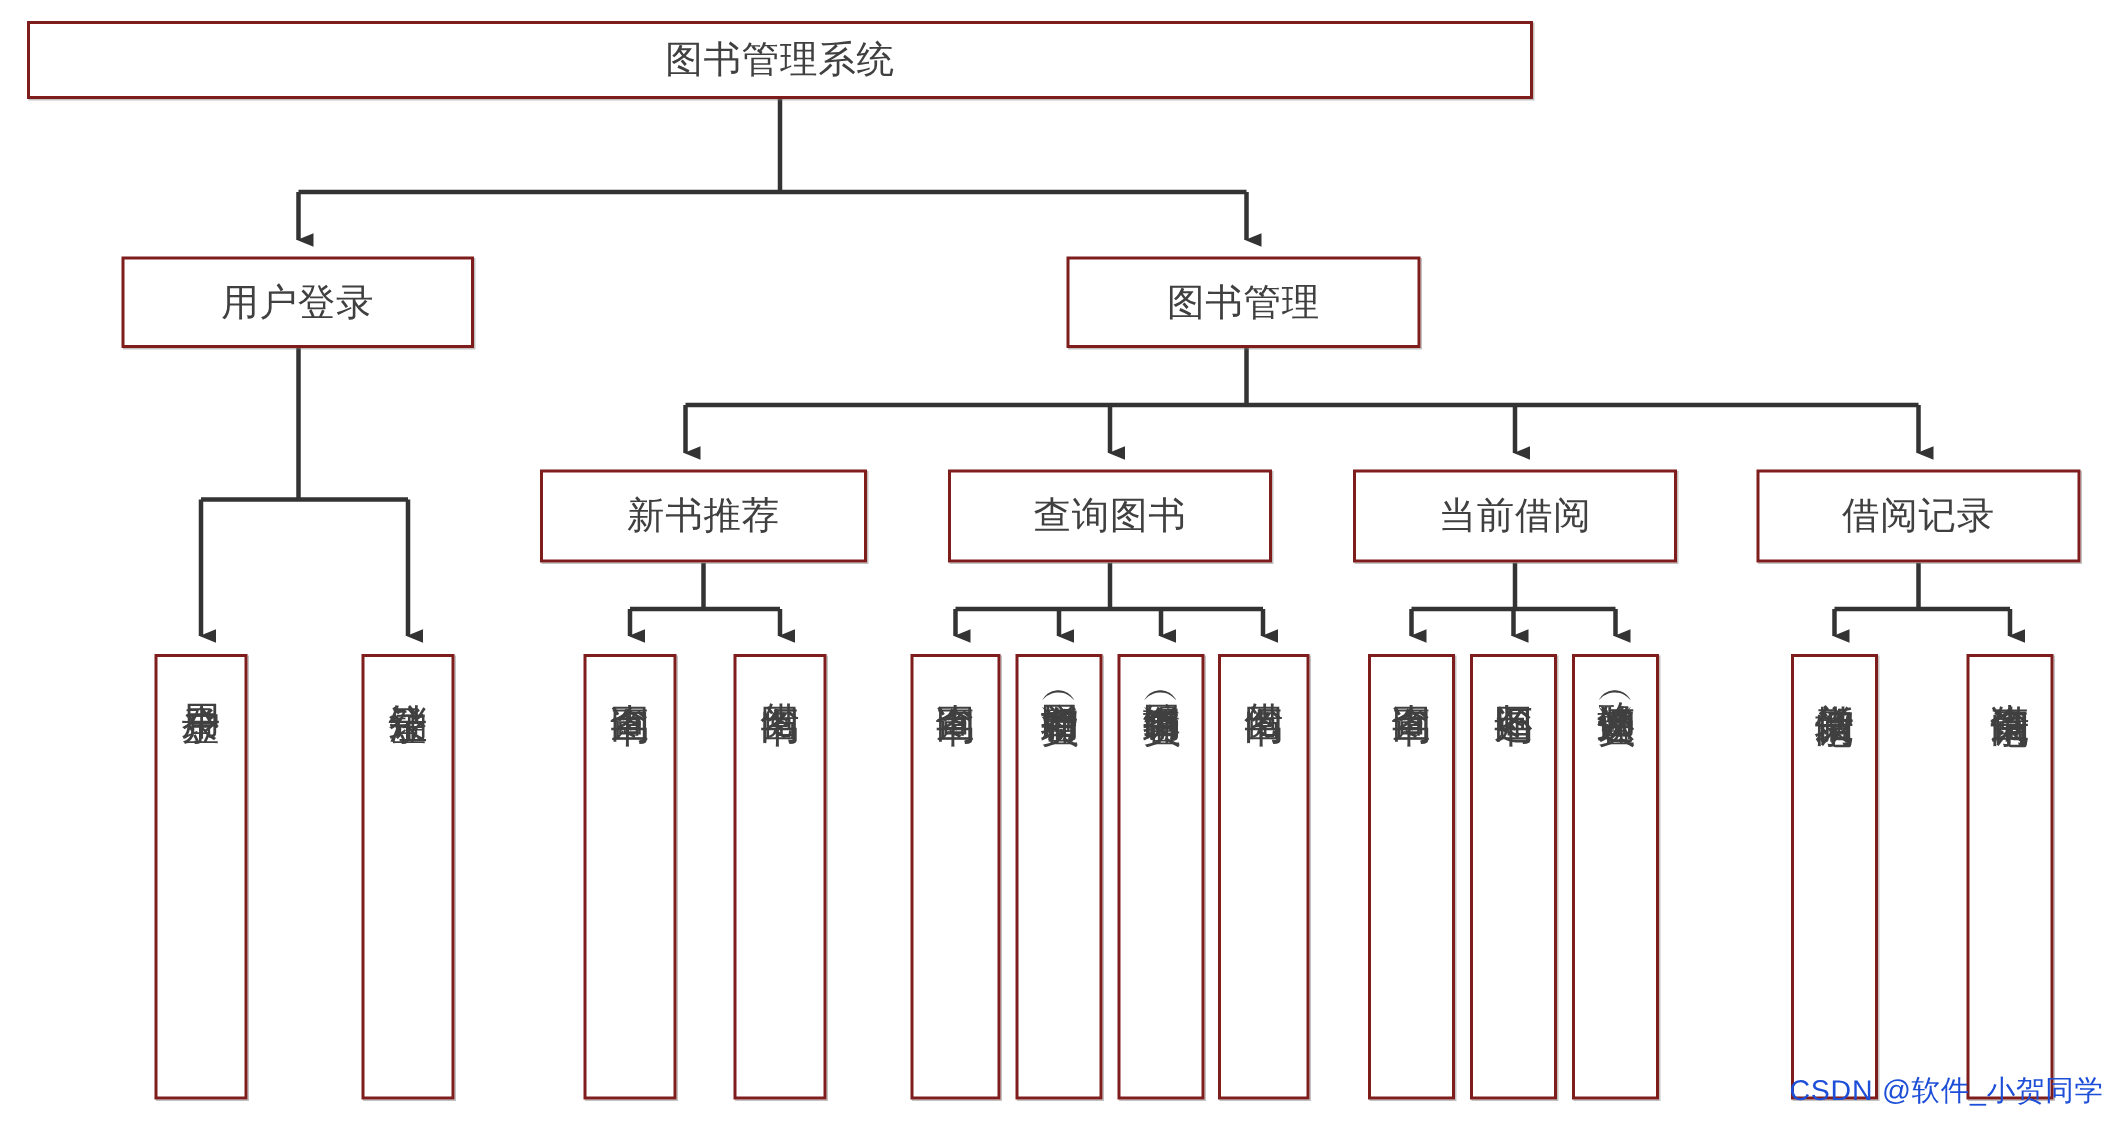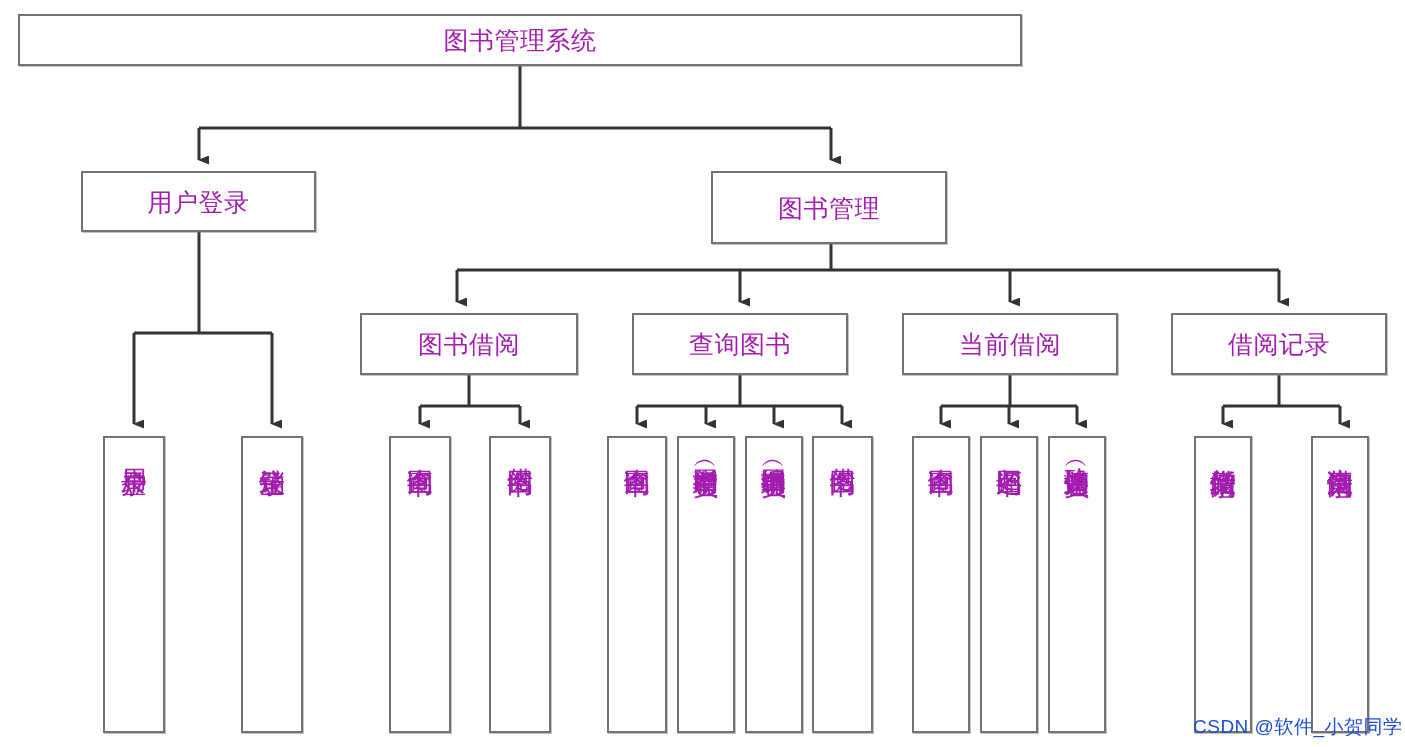--- a/index.html
+++ b/index.html
@@ -21,26 +21,26 @@
     position: absolute;
     left: 0;
     top: 0;
     width: 1405px;
     height: 747px;
     pointer-events: none;
   }
   .node {
     position: absolute;
     box-sizing: border-box;
-    border: 2px solid #737373;
+    border: 2px solid #7f1d1d;
     background: #ffffff;
     display: flex;
     align-items: center;
     justify-content: center;
-    color: #a21caf;
+    color: #404040;
     box-shadow: 1px 1px 0 rgba(120,120,120,0.45);
   }
   .node .lbl {
     display: block;
     text-align: center;
     line-height: 1.12;
     white-space: nowrap;
   }
   .node.horiz .lbl {
     font-size: 25px;
@@ -128,26 +128,26 @@
     </g>
   </svg>
 
   <div class="node root horiz" style="left:18px; top:14px; width:1004px; height:52px;">
     <span class="lbl">图书管理系统</span>
   </div>
 
   <div class="node horiz" style="left:81px; top:171px; width:235px; height:61px;">
     <span class="lbl">用户登录</span>
   </div>
-  <div class="node horiz" style="left:711px; top:171px; width:236px; height:73px;">
+  <div class="node horiz" style="left:711px; top:171px; width:236px; height:61px;">
     <span class="lbl">图书管理</span>
   </div>
 
   <div class="node horiz" style="left:360px; top:313px; width:218px; height:62px;">
-    <span class="lbl">图书借阅</span>
+    <span class="lbl">新书推荐</span>
   </div>
   <div class="node horiz" style="left:632px; top:313px; width:216px; height:62px;">
     <span class="lbl">查询图书</span>
   </div>
   <div class="node horiz" style="left:1171px; top:313px; width:216px; height:62px;">
     <span class="lbl">借阅记录</span>
   </div>
   <div class="node horiz" style="left:902px; top:313px; width:216px; height:62px;">
     <span class="lbl">当前借阅</span>
   </div>

